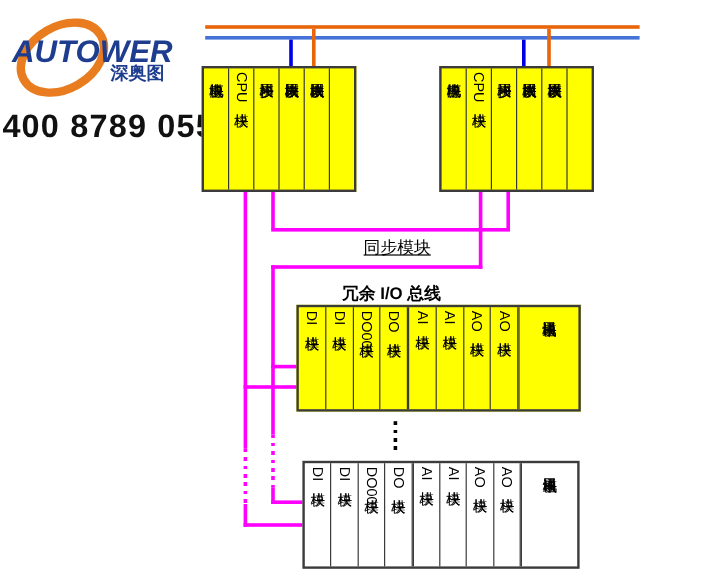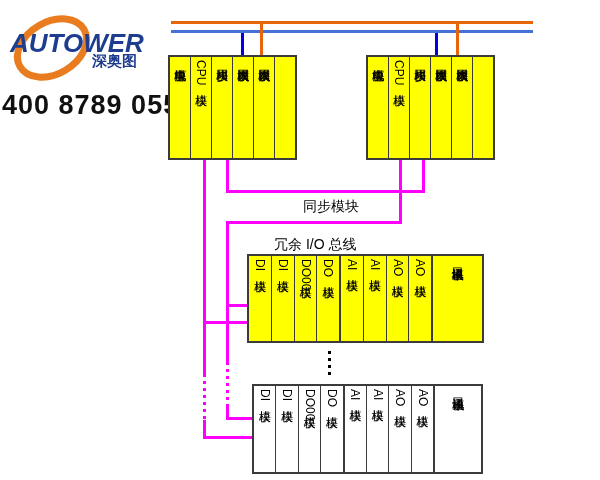--- a/index.html
+++ b/index.html
@@ -113,22 +113,22 @@
   <div class="vline" style="left:422px;top:160px;width:3px;height:30px;background:#ff00ff;"></div>
 
   <div class="vline" style="left:399px;top:160px;width:3px;height:64px;background:#ff00ff;"></div>
   <div class="hline" style="left:226px;top:221px;width:176px;height:3px;background:#ff00ff;"></div>
   <div class="vline" style="left:226px;top:221px;width:3px;height:141px;background:#ff00ff;"></div>
   <div class="hline" style="left:226px;top:304px;width:23px;height:3px;background:#ff00ff;"></div>
   <div class="vdash" style="left:226px;top:362px;height:44px;"></div>
   <div class="vline" style="left:226px;top:406px;width:3px;height:14px;background:#ff00ff;"></div>
   <div class="hline" style="left:226px;top:417px;width:28px;height:3px;background:#ff00ff;"></div>
 
-  <div class="diagram-label" style="left:303px;top:198px;">同步模块</div>
-  <div class="diagram-label" style="left:274px;top:236px;">冗余 I/O 总线</div>
+  <div class="diagram-label" style="left:303px;top:198px;text-decoration:underline;">同步模块</div>
+  <div class="diagram-label" style="left:285px;top:236px;font-weight:bold;">冗余 I/O 总线</div>
 
   <div class="rack" style="left:247px;top:254px;width:237px;height:89px;">
     <div class="cell">
         <span class="vtext">DI模块</span>
       </div>
     <div class="cell">
         <span class="vtext">DI模块</span>
       </div>
     <div class="cell">
         <span class="vtext">DO模块00</span>

